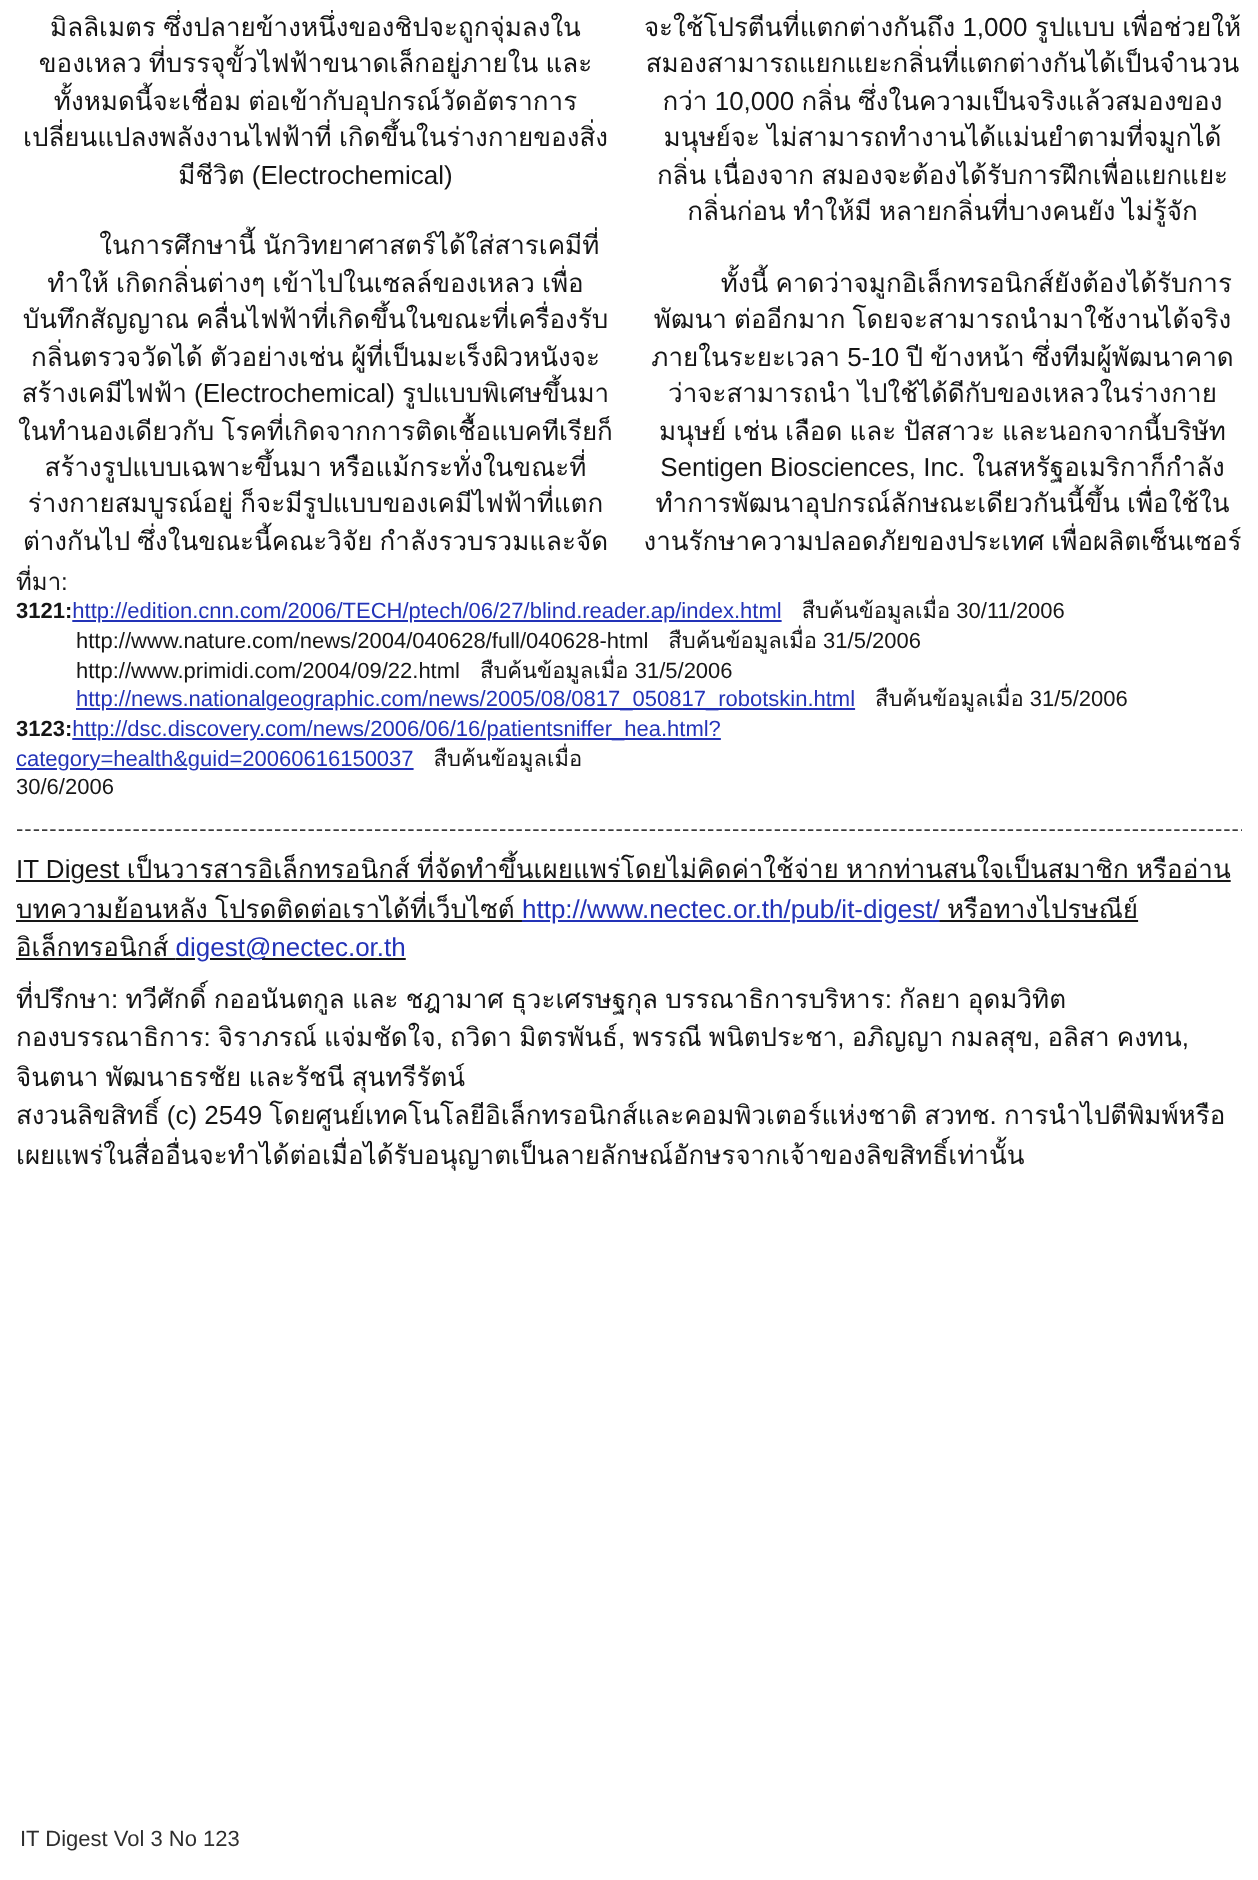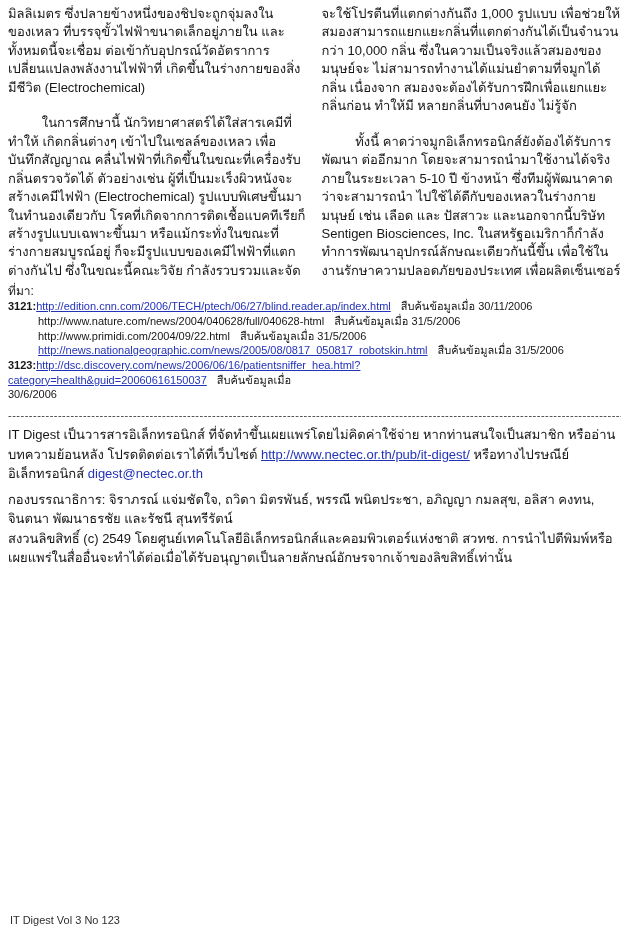--- a/index.html
+++ b/index.html
@@ -21,21 +21,21 @@
     gap: 14px;
     height: 272px;
     overflow: hidden;
   }
   .col {
     width: calc((100% - 14px) / 2);
     font-size: 13px;
     line-height: 1.42;
     overflow: hidden;
   }
-  .para { overflow-wrap: anywhere; }
+  .para { overflow-wrap: anywhere; text-align: center; }
   .para + .para { margin-top: 17px; }
   .para.indented { text-indent: 2.6em; }
   
   .refs {
     margin-top: 6px;
     font-size: 11px;
     line-height: 1.34;
   }
   .refs-heading { font-size: 12px; }
   .ref-row { overflow-wrap: anywhere; }
@@ -57,21 +57,21 @@
     letter-spacing: 0.5px;
     color: #3a3a3a;
     user-select: none;
   }
   
   .footer-block {
     margin-top: 4px;
     font-size: 13px;
     line-height: 1.5;
   }
-  .footer-about { overflow-wrap: anywhere; }
+  .footer-about { overflow-wrap: anywhere; text-decoration: underline; }
   .footer-credits { margin-top: 6px; }
   .footer-credits p { overflow-wrap: anywhere; }
   
   .page-footer {
     position: absolute;
     left: 10px;
     right: 32px;
     bottom: 14px;
     display: flex;
     font-size: 11px;
@@ -106,20 +106,21 @@
       </div>
   </div>
 
   <div class="separator">--------------------------------------------------------------------------------------------------------------------------------------------------------------------------</div>
 
   <div class="footer-block">
     <p class="footer-about">
       <span>IT Digest เป็นวารสารอิเล็กทรอนิกส์ ที่จัดทำขึ้นเผยแพร่โดยไม่คิดค่าใช้จ่าย หากท่านสนใจเป็นสมาชิก หรืออ่านบทความย้อนหลัง โปรดติดต่อเราได้ที่เว็บไซต์ </span><a class="link underline">http://www.nectec.or.th/pub/it-digest/</a><span> หรือทางไปรษณีย์อิเล็กทรอนิกส์ </span><a class="link">digest@nectec.or.th</a>
     </p>
     <div class="footer-credits">
+      <p>ที่ปรึกษา: ทวีศักดิ์ กออนันตกูล และ ชฎามาศ ธุวะเศรษฐกุล บรรณาธิการบริหาร: กัลยา อุดมวิทิต</p>
       <p>กองบรรณาธิการ: จิราภรณ์ แจ่มชัดใจ, ถวิดา มิตรพันธ์, พรรณี พนิตประชา, อภิญญา กมลสุข, อลิสา คงทน, จินตนา พัฒนาธรชัย และรัชนี สุนทรีรัตน์</p>
       <p>สงวนลิขสิทธิ์ (c) 2549 โดยศูนย์เทคโนโลยีอิเล็กทรอนิกส์และคอมพิวเตอร์แห่งชาติ สวทช. การนำไปตีพิมพ์หรือเผยแพร่ในสื่ออื่นจะทำได้ต่อเมื่อได้รับอนุญาตเป็นลายลักษณ์อักษรจากเจ้าของลิขสิทธิ์เท่านั้น</p>
     </div>
   </div>
 
   <div class="page-footer">
     <span>IT Digest Vol 3 No 12</span>
     <span>3</span>
   </div>
 

